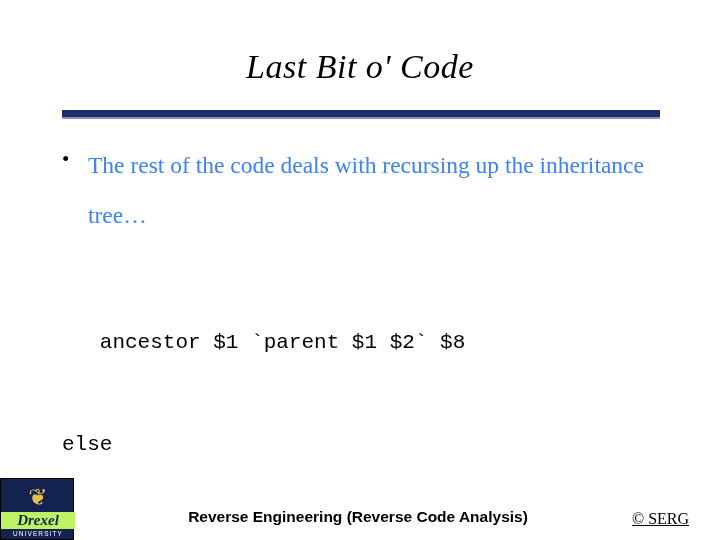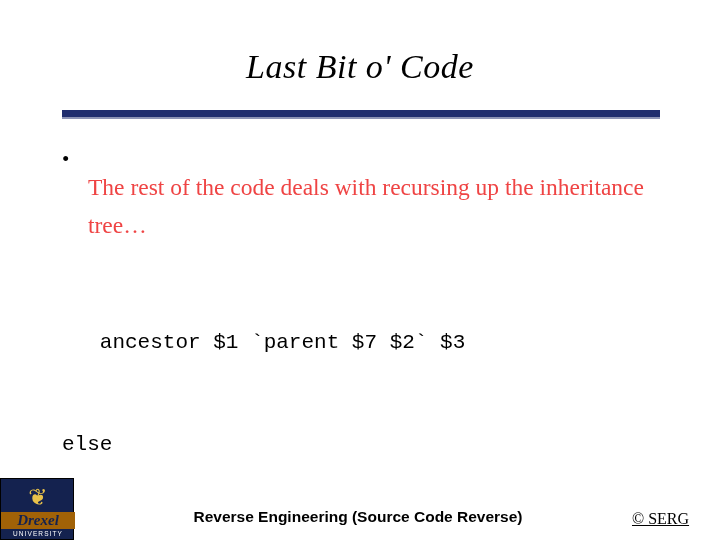--- a/index.html
+++ b/index.html
@@ -54,24 +54,23 @@
   .bullet-dot {
     font-size: 21px;
     line-height: 38px;
     width: 26px;
     flex: 0 0 26px;
     color: #000000;
     text-align: left;
   }
   .bullet-text {
     font-size: 23.5px;
-    line-height: 38px;
-    color: #ef4444;
+    line-height: 50px;
+    color: #3b82f6;
     flex: 1 1 auto;
-    margin-top: 28px;
   }
   .code-block {
     position: absolute;
     left: 62px;
     top: 258px;
     width: 620px;
     font-family: "Liberation Mono", monospace;
     font-size: 21px;
     line-height: 34px;
     color: #000000;
@@ -124,21 +123,21 @@
     color: #e8c14a;
     font-size: 23px;
     line-height: 23px;
   }
   .logo-name {
     position: absolute;
     left: 0;
     top: 33px;
     width: 74px;
     text-align: center;
-    background: #a16207;
+    background: #bef264;
     color: #14224f;
     font-family: "Liberation Serif", serif;
     font-weight: bold;
     font-style: italic;
     font-size: 15px;
     line-height: 17px;
   }
   .logo-sub {
     position: absolute;
     left: 0;
@@ -162,27 +161,27 @@
   <div class="rule"></div>
 
   <div class="bullet-block">
     <div class="bullet-row">
       <div class="bullet-dot">•</div>
       <div class="bullet-text">The rest of the code deals with recursing up the inheritance tree…</div>
     </div>
   </div>
 
   <div class="code-block">
-    <div class="code-line">   ancestor $1 `parent $7 $2` $3</div>
+    <div class="code-line">   ancestor $1 `parent $1 $2` $8</div>
     <div class="code-line">else</div>
     
     
   </div>
 
-  <div class="footer-text">Reverse Engineering (Source Code Reverse)</div>
+  <div class="footer-text">Reverse Engineering (Reverse Code Analysis)</div>
 
   <div class="copyright">© SERG</div>
 
   <div class="logo">
     <div class="logo-crest">❦</div>
     <div class="logo-name">Drexel</div>
     <div class="logo-sub">UNIVERSITY</div>
   </div>
 
 </div>

